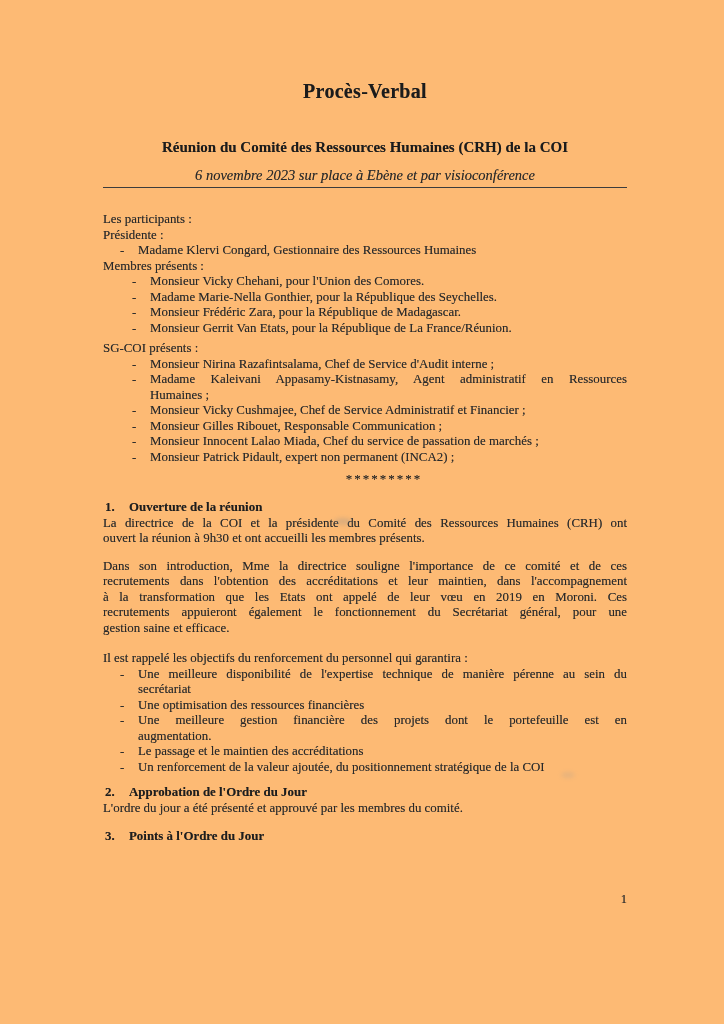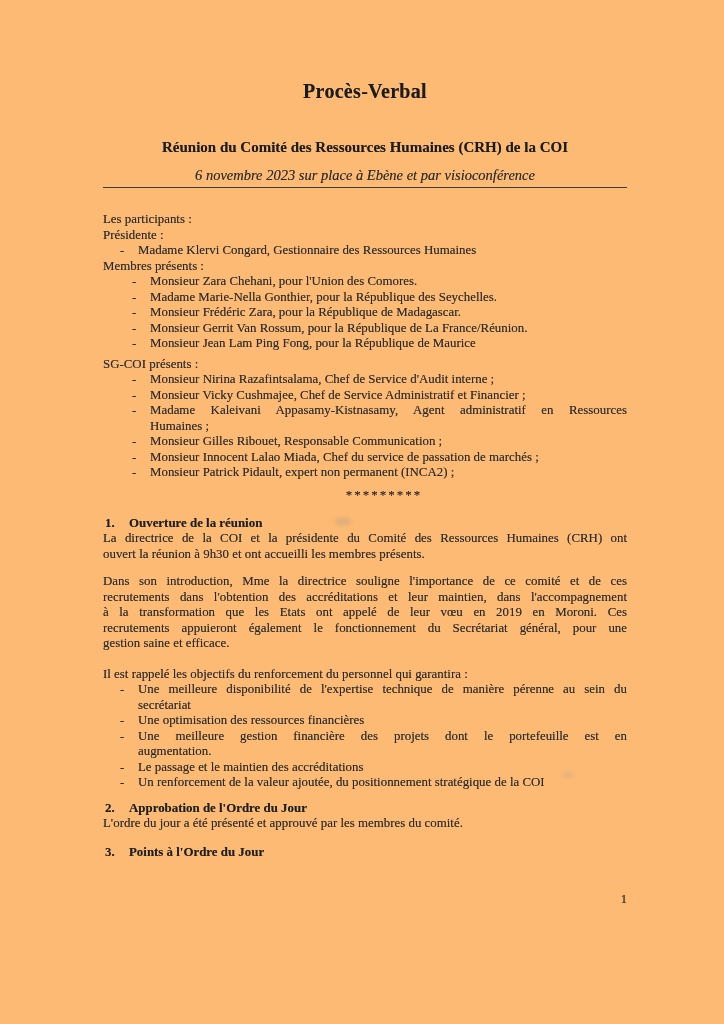--- a/index.html
+++ b/index.html
@@ -111,56 +111,52 @@
     <div class="block-participants">
       <div>Les participants :</div>
       <div>Présidente :</div>
       <div class="li list-a">
         <span class="dash"></span>
         <div class="txt">Madame Klervi Congard, Gestionnaire des Ressources Humaines</div>
       </div>
       <div>Membres présents :</div>
       <div class="li list-b">
         <span class="dash"></span>
-        <div class="txt">Monsieur Zara Chehani, pour l'Union des Comores.</div>
+        <div class="txt">Monsieur Vicky Chehani, pour l'Union des Comores.</div>
       </div>
       <div class="li list-b">
         <span class="dash"></span>
         <div class="txt">Madame Marie-Nella Gonthier, pour la République des Seychelles.</div>
       </div>
       <div class="li list-b">
         <span class="dash"></span>
         <div class="txt">Monsieur Frédéric Zara, pour la République de Madagascar.</div>
       </div>
       <div class="li list-b">
         <span class="dash"></span>
-        <div class="txt">Monsieur Gerrit Van Rossum, pour la République de La France/Réunion.</div>
-      </div>
-      <div class="li list-b">
-        <span class="dash"></span>
-        <div class="txt">Monsieur Jean Lam Ping Fong, pour la République de Maurice</div>
+        <div class="txt">Monsieur Gerrit Van Etats, pour la République de La France/Réunion.</div>
       </div>
     </div>
 
     <div class="block-sgcoi">
       <div>SG-COI présents :</div>
       <div class="li list-b">
         <span class="dash"></span>
         <div class="txt">Monsieur Nirina Razafintsalama, Chef de Service d'Audit interne ;</div>
-      </div>
-      <div class="li list-b">
-        <span class="dash"></span>
-        <div class="txt">Monsieur Vicky Cushmajee, Chef de Service Administratif et Financier ;</div>
       </div>
       <div class="li list-b">
         <span class="dash"></span>
         <div class="txt jlines">
             <div class="jline">Madame Kaleivani Appasamy-Kistnasamy, Agent administratif en Ressources</div>
             <div class="jline">Humaines ;</div>
           </div>
+      </div>
+      <div class="li list-b">
+        <span class="dash"></span>
+        <div class="txt">Monsieur Vicky Cushmajee, Chef de Service Administratif et Financier ;</div>
       </div>
       <div class="li list-b">
         <span class="dash"></span>
         <div class="txt">Monsieur Gilles Ribouet, Responsable Communication ;</div>
       </div>
       <div class="li list-b">
         <span class="dash"></span>
         <div class="txt">Monsieur Innocent Lalao Miada, Chef du service de passation de marchés ;</div>
       </div>
       <div class="li list-b">

